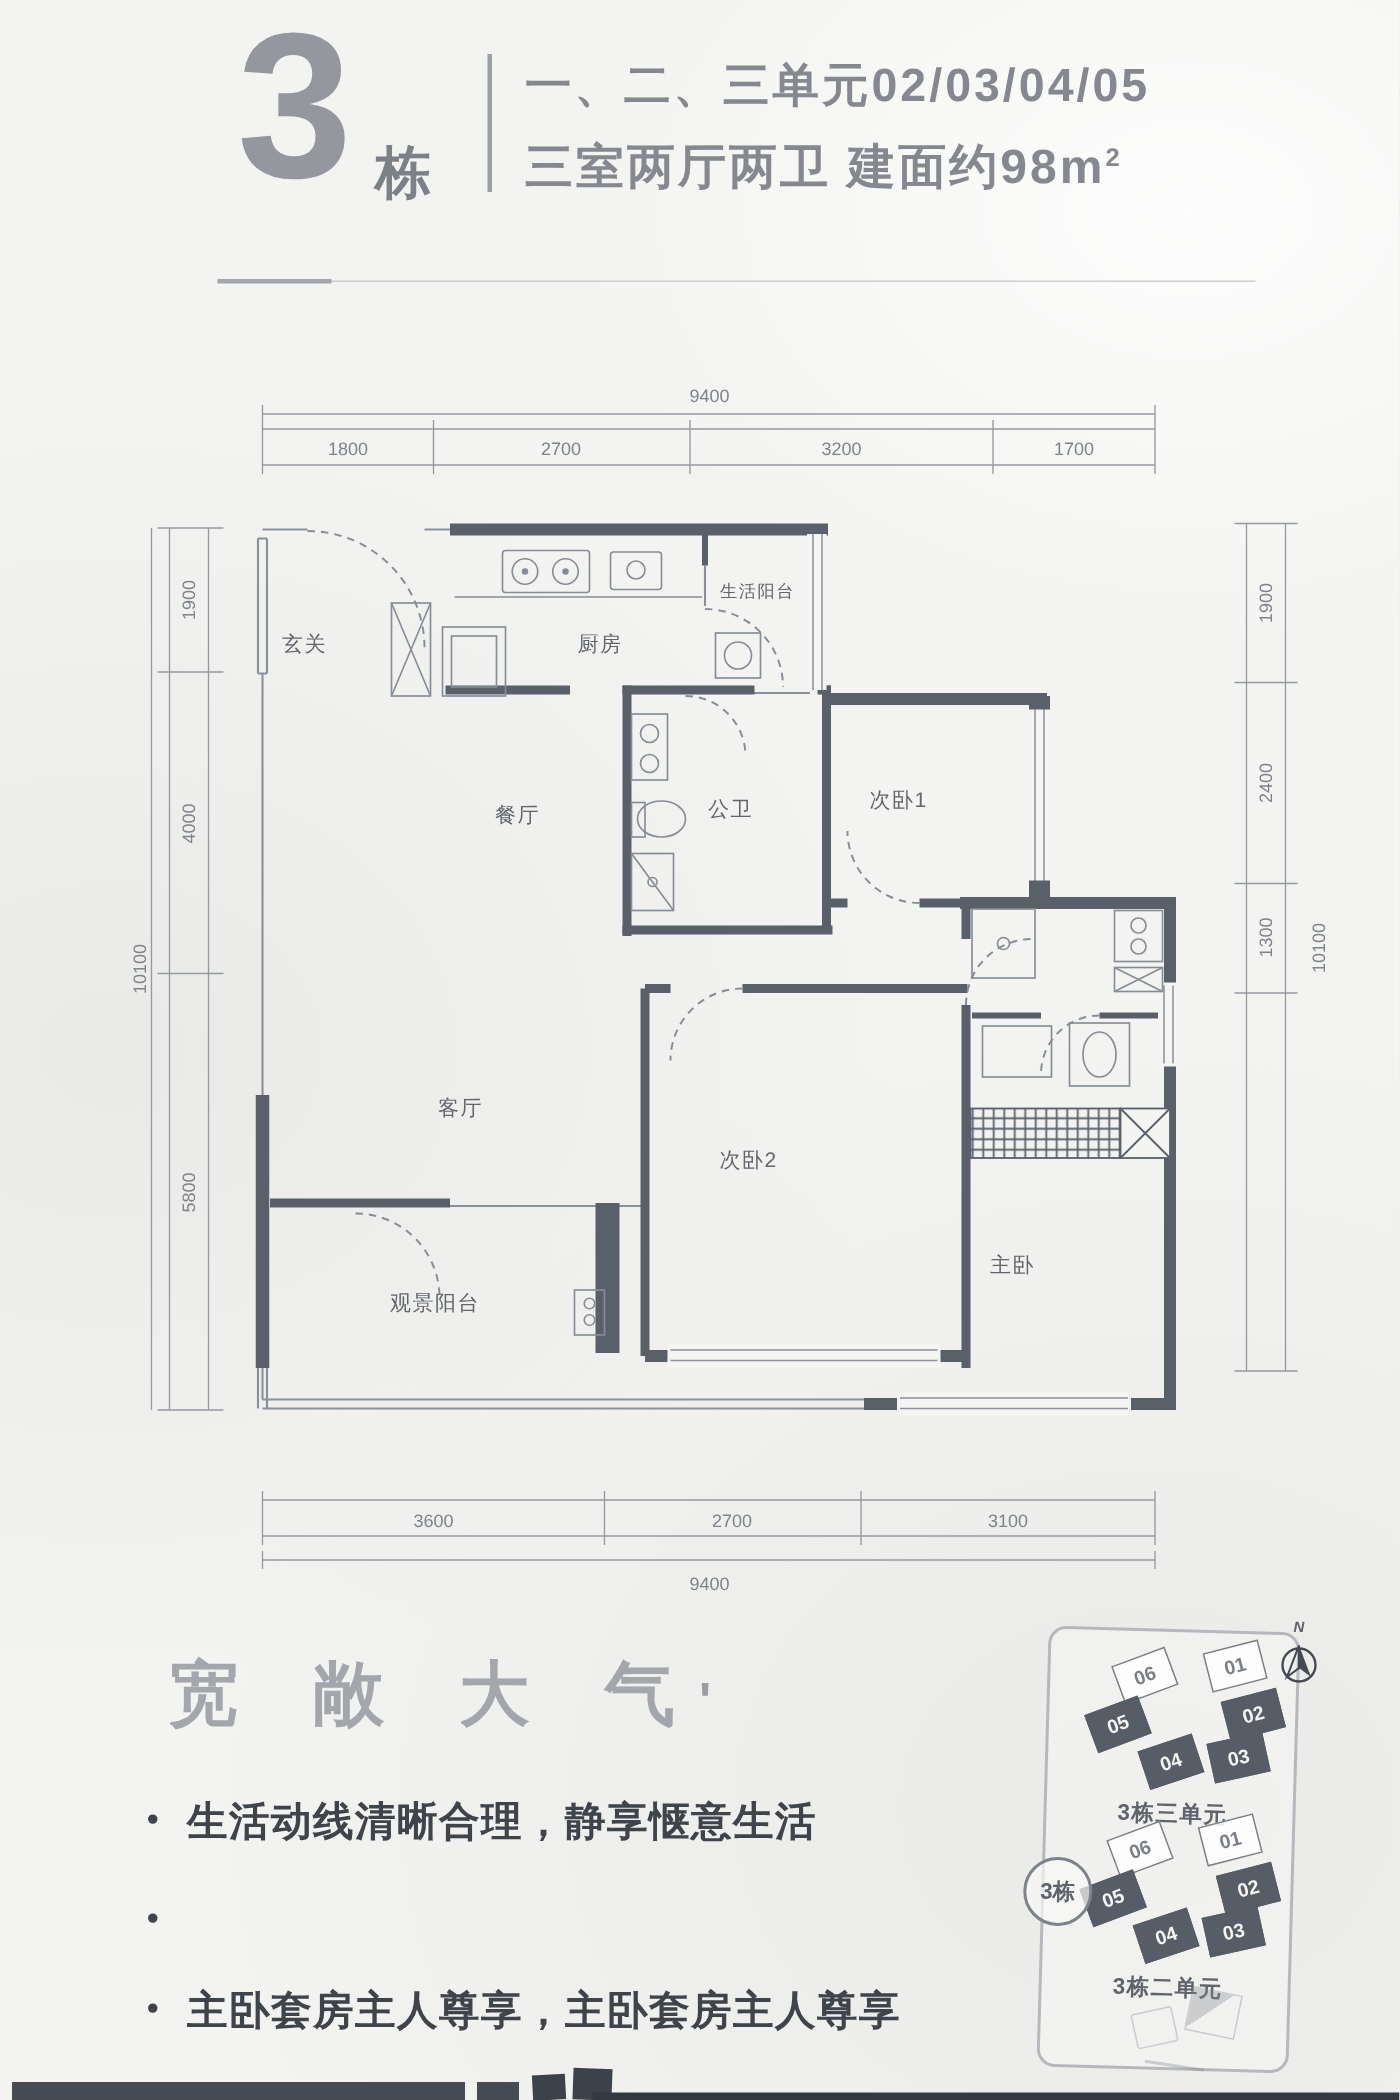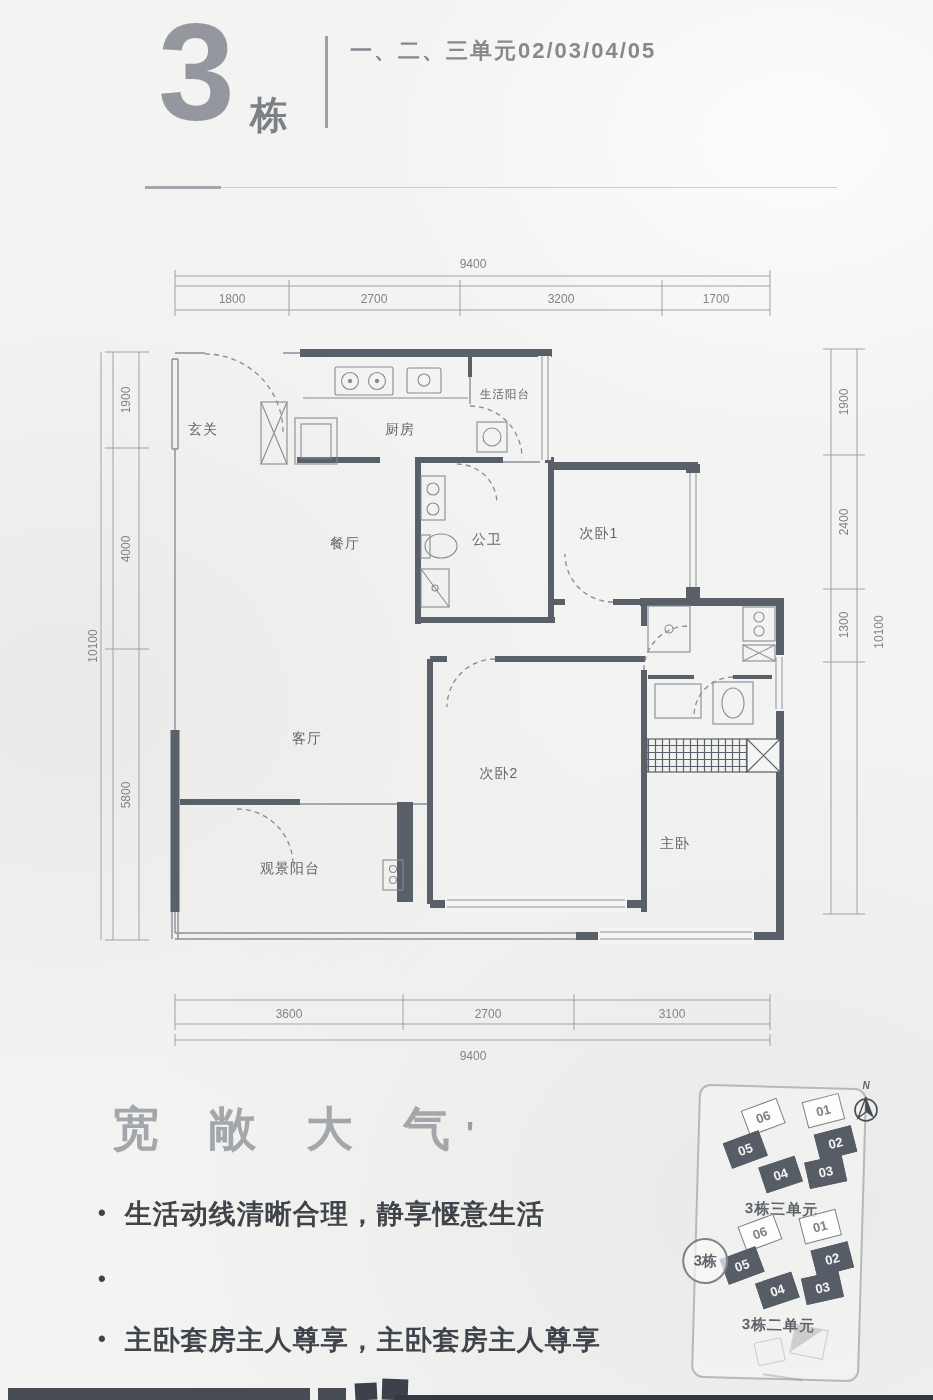--- a/index.html
+++ b/index.html
@@ -10,21 +10,21 @@
       radial-gradient(420px 300px at 85% 10%, rgba(255,255,255,.8), rgba(255,255,255,0)),
       radial-gradient(520px 420px at 8% 50%, rgba(222,223,221,.45), rgba(222,223,221,0)),
       radial-gradient(640px 520px at 82% 86%, rgba(226,226,224,.55), rgba(226,226,224,0)),
       #f3f3f1;
   }
   
   .big-num{ position:absolute; left:158px; top:2px; font-size:138px; line-height:1; font-weight:700; color:#94989e; letter-spacing:-4px;}
   .big-suffix{ position:absolute; left:250px; top:90px; font-size:38px; font-weight:700; color:#7c8187;}
   .hdr-divider{ position:absolute; left:325px; top:36px; width:3px; height:92px; background:#9aa0a6;}
   .hdr-lines{ position:absolute; left:350px; top:36px; color:#85898f; font-weight:700;}
-  .hdr-line1{ font-size:22px; letter-spacing:2px; }
+  .hdr-line1{ font-size:31px; letter-spacing:2px; }
   .hdr-line2{ font-size:32px; letter-spacing:2px; margin-top:12px;}
   .hdr-line2 sup{ font-size:17px; }
   .rule{ position:absolute; left:145px; top:187px; width:692px; height:1px; background:#cbced1;}
   .rule-accent{ position:absolute; left:145px; top:186px; width:76px; height:3px; background:#a2a6ac;}
   
   .plan{ position:absolute; left:85px; top:252px; width:848px; height:832px;}
   
   .sec-title{ position:absolute; left:112px; top:1098px; font-size:47px; font-weight:600; color:#a3a7ac; letter-spacing:50px; white-space:nowrap;}
   .sec-title .mark{ font-size:34px; letter-spacing:0; margin-left:-34px; color:#9a9ea3;}
   .bullets{ position:absolute; left:90px; top:1196px; list-style:none; width:620px;}
@@ -66,20 +66,21 @@
 </head>
 <body>
 
 <div class="page">
 
   <div class="big-num">3</div>
   <div class="big-suffix">栋</div>
   <div class="hdr-divider"></div>
   <div class="hdr-lines">
     <div class="hdr-line1">一、二、三单元02/03/04/05</div>
+    <div class="hdr-line2"><span>三室两厅两卫 建面约98m</span><sup>2</sup></div>
   </div>
   <div class="rule"></div>
   <div class="rule-accent"></div>
 
   <div class="plan">
   <svg width="848" height="832" viewBox="0 0 848 832">
     <defs>
       <pattern id="wgrid" width="7" height="7" patternUnits="userSpaceOnUse">
         <path d="M0 3.5 H7 M3.5 0 V7" stroke="#5a616b" stroke-width="1.2" fill="none"></path>
       </pattern>

